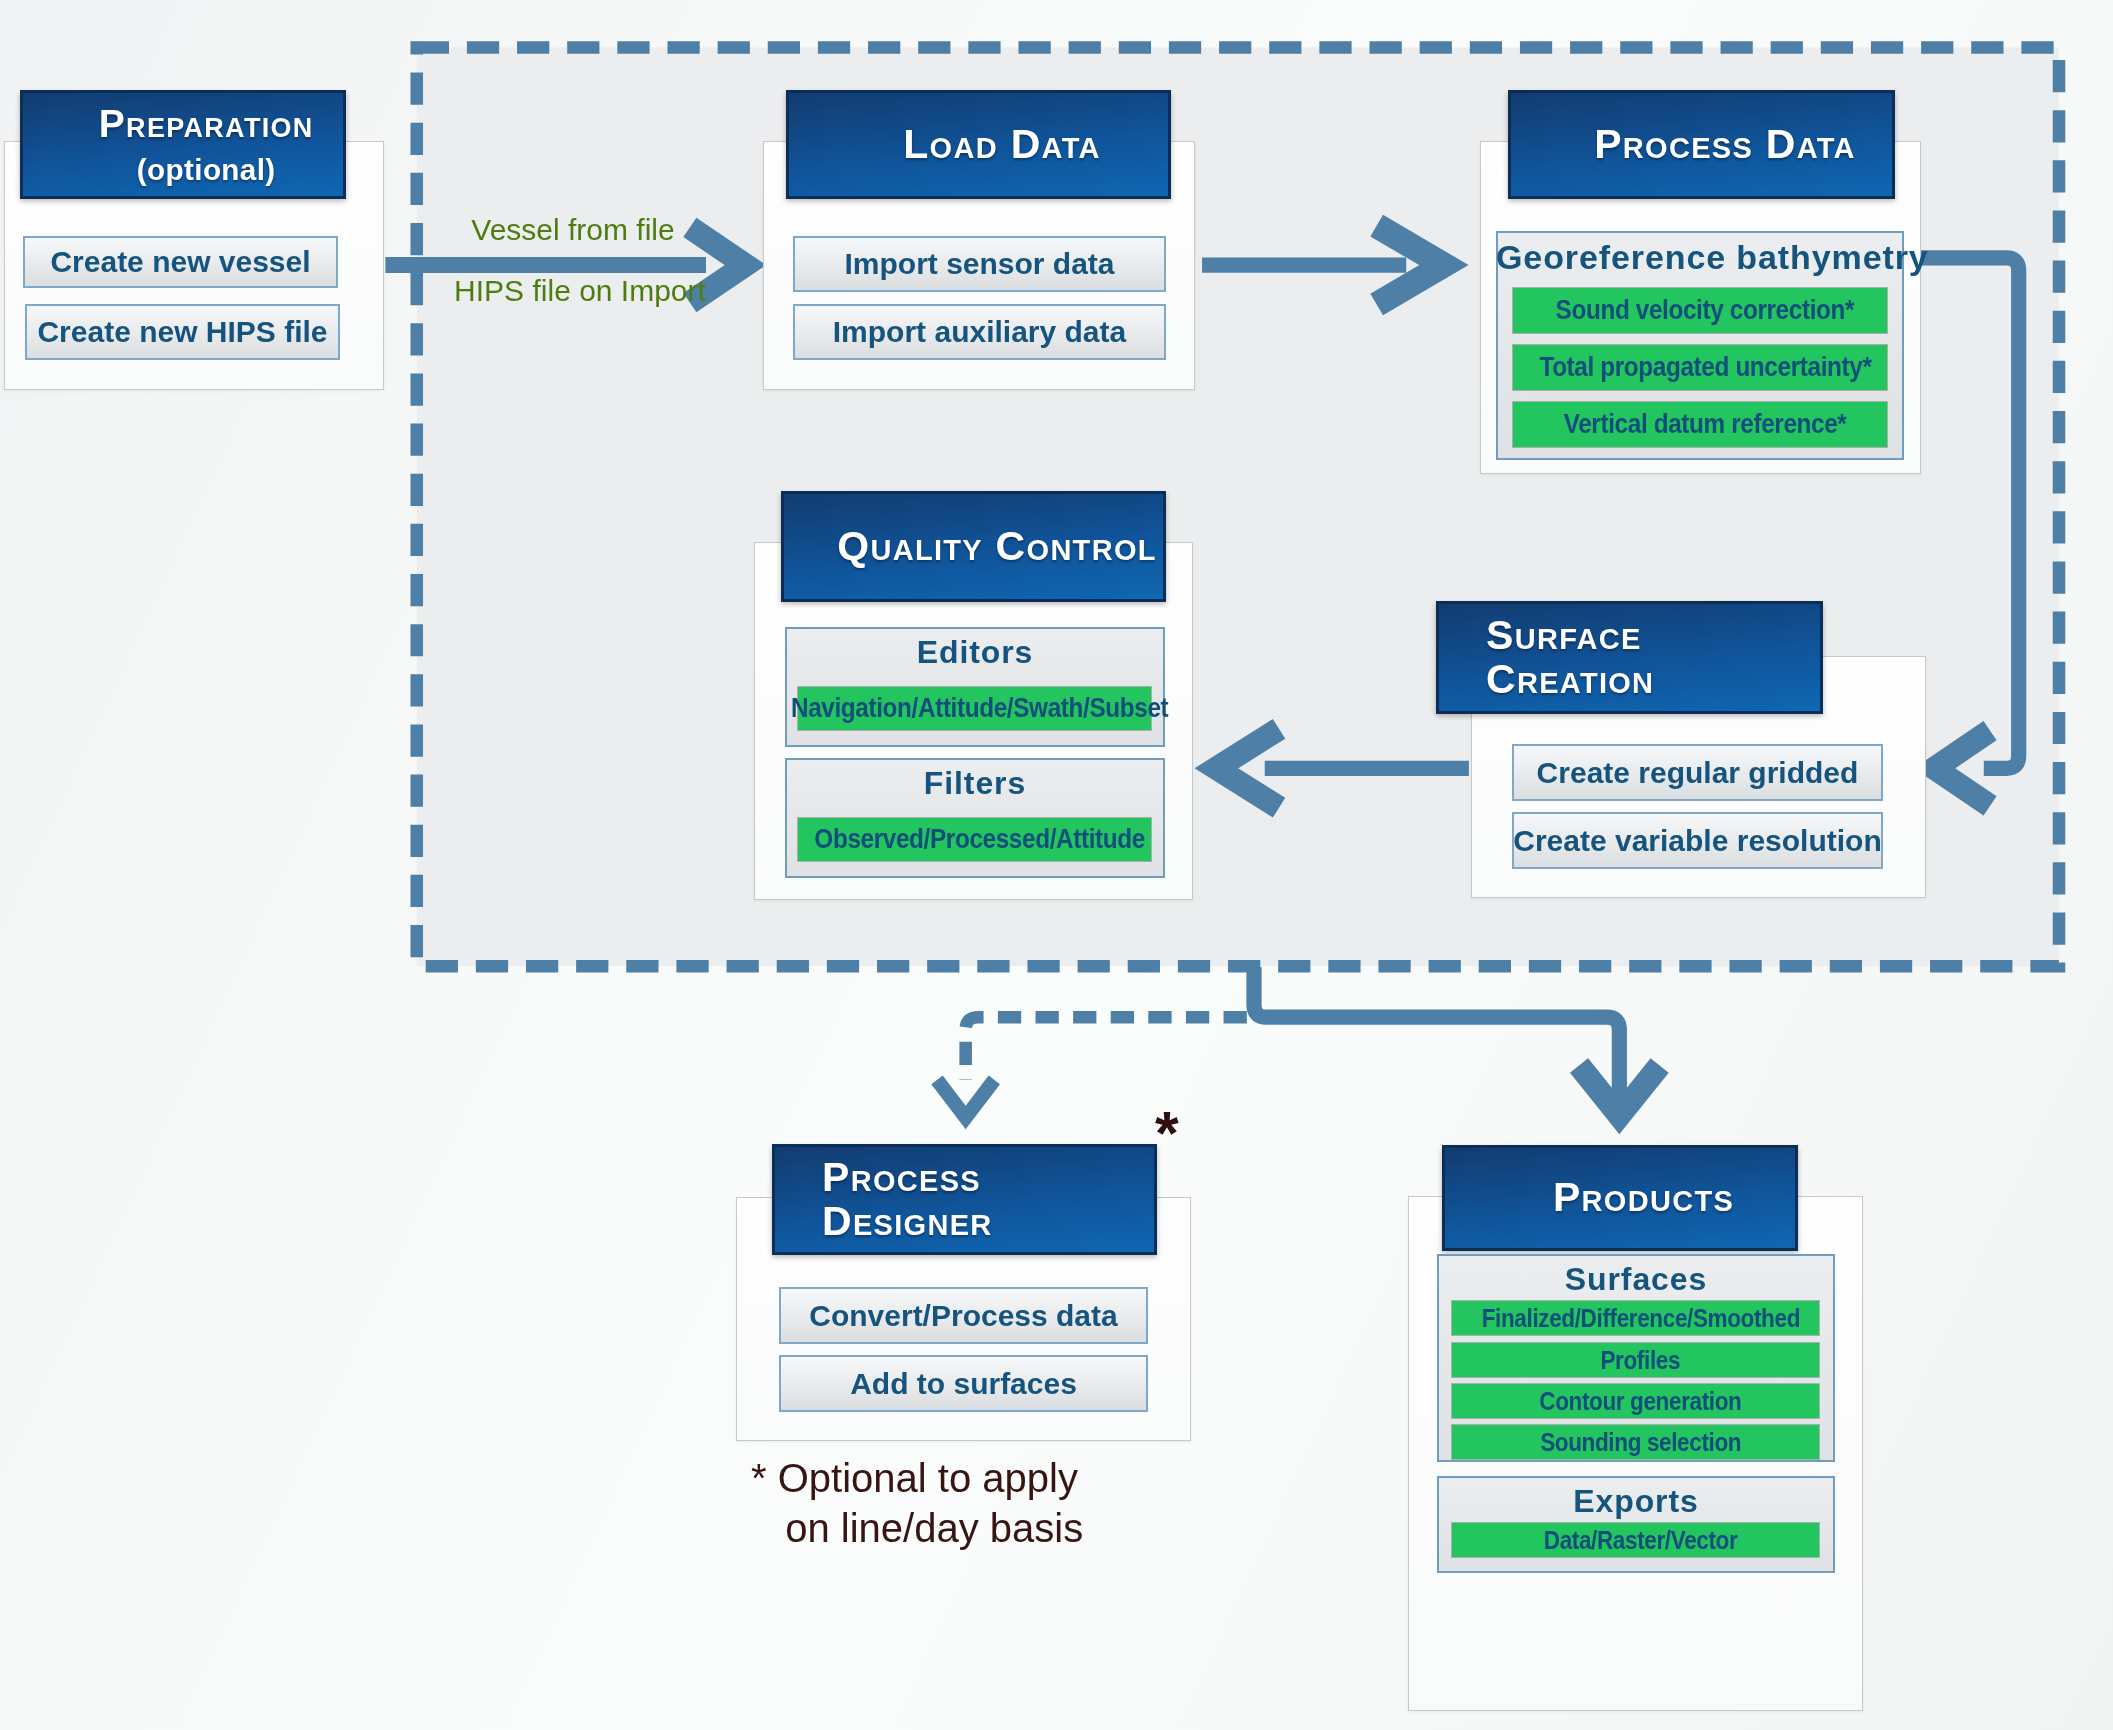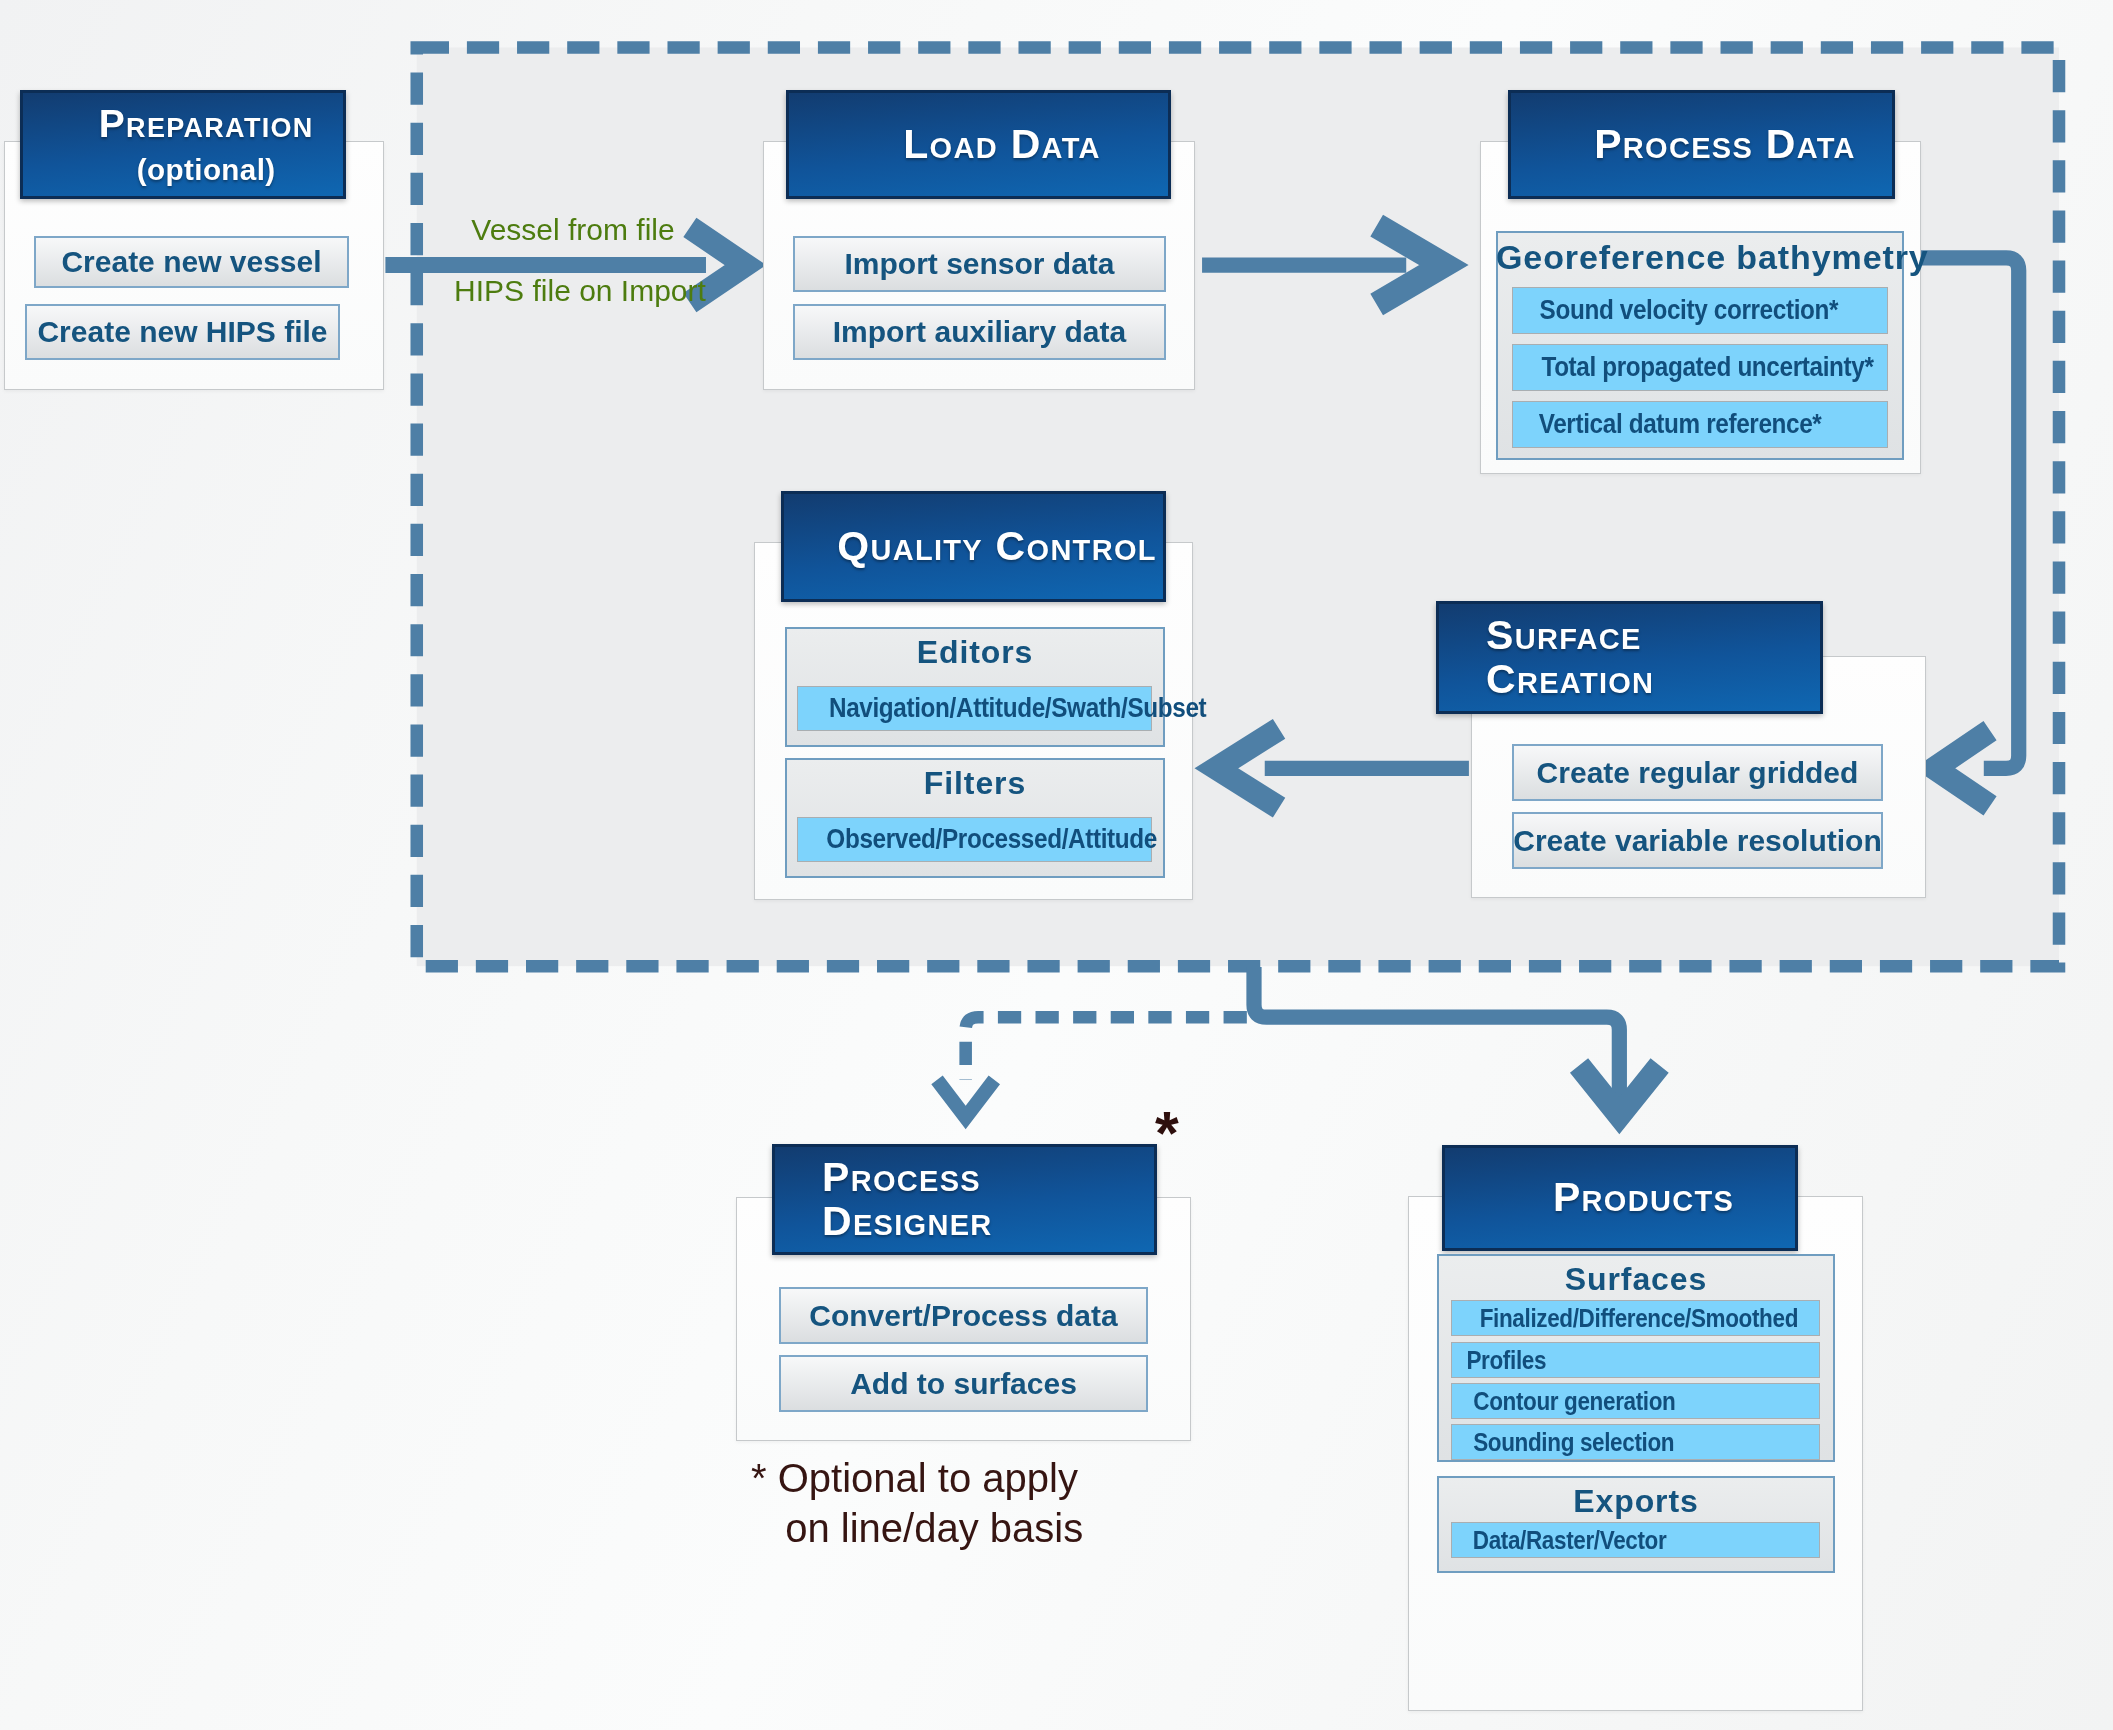--- a/index.html
+++ b/index.html
@@ -35,22 +35,22 @@
   }
   .group{
     position:absolute;background:linear-gradient(#ebedee,#dfe2e4);
     border:2.7px solid #6f9dc0;z-index:3;
   }
   .group-title{
     position:absolute;width:100%;text-align:center;font-weight:700;font-size:32px;
     color:#15547f;letter-spacing:0.9px;white-space:nowrap;z-index:4;
   }
   .row{
-    position:absolute;display:flex;align-items:center;
-    background:#7dd3fc;border:1.8px solid #a9aeb1;font-weight:700;color:#114e7c;
+    position:absolute;display:flex;align-items:center;justify-content:center;
+    background:#22c55e;border:1.8px solid #a9aeb1;font-weight:700;color:#114e7c;
     white-space:nowrap;z-index:4;padding-left:10px;
   }
   .row>span{display:inline-block;transform:scaleX(.9);letter-spacing:-0.4px;}
   .row.f30{font-size:27px;}
   .row.f28{font-size:25px;}
   .arrow-label{
     position:absolute;text-align:center;font-size:30px;color:#4d7c0f;
     white-space:nowrap;z-index:4;
   }
   .note{
@@ -93,21 +93,21 @@
     </g>
   </svg>
 
   <div class="layer">
 
     <div class="container" style="left:3.6px;top:141px;width:380px;height:249px"></div>
     <div class="header" style="left:19.7px;top:90px;width:326px;height:109px;font-size:39px">
       <span>Preparation</span>
       <span class="subtitle">(optional)</span>
     </div>
-    <div class="btn" style="left:34px;top:236px;width:315px;height:52px">Create new vessel</div>
+    <div class="btn" style="left:23px;top:236px;width:315px;height:52px">Create new vessel</div>
     <div class="btn" style="left:25px;top:304px;width:315px;height:56px">Create new HIPS file</div>
 
     <div class="arrow-label" style="left:421px;top:213px;width:304px">Vessel from file</div>
     <div class="arrow-label" style="left:428px;top:274px;width:304px">HIPS file on Import</div>
 
     <div class="container" style="left:763px;top:141px;width:432px;height:249px"></div>
     <div class="header" style="left:786px;top:90px;width:385px;height:109px">
       <span>Load Data</span>
     </div>
     <div class="btn" style="left:793px;top:236px;width:373px;height:56px">Import sensor data</div>

